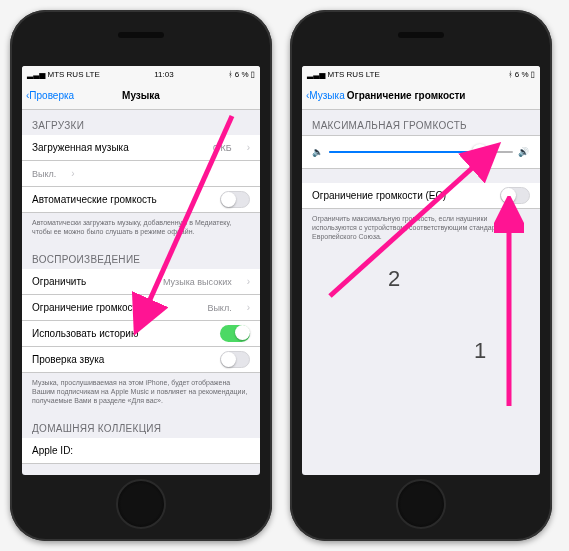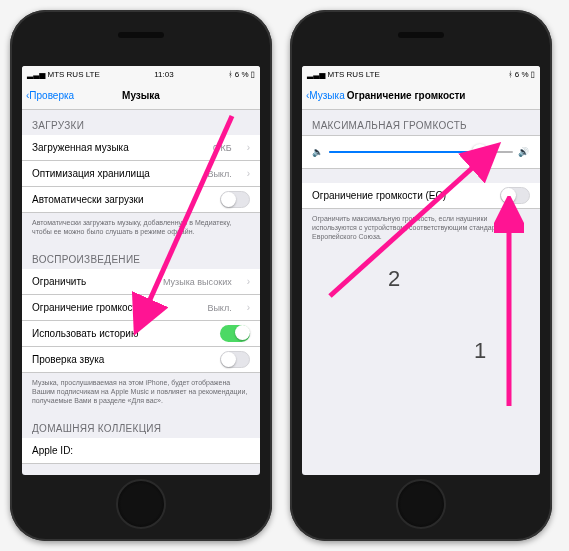--- a/index.html
+++ b/index.html
@@ -187,28 +187,27 @@
 
     <div class="section-header">ЗАГРУЗКИ</div>
     <div class="row">
       <span class="label">Загруженная музыка</span>
       <span class="value">
           <span>0 КБ</span>
           <span class="chevron">›</span>
         </span>
     </div>
     <div class="row">
-      <span class="label">Оптимизация хранилища</span>
       <span class="value">
           <span>Выкл.</span>
           <span class="chevron">›</span>
         </span>
     </div>
     <div class="row">
-      <span class="label">Автоматически загрузки</span>
+      <span class="label">Автоматические громкость</span>
       <span class="toggle off"></span>
     </div>
     <div class="footer-note">Автоматически загружать музыку, добавленную в Медиатеку, чтобы ее можно было слушать в режиме офлайн.</div>
 
     <div class="section-header">ВОСПРОИЗВЕДЕНИЕ</div>
     <div class="row">
       <span class="label">Ограничить</span>
       <span class="value">
           <span>Музыка высоких</span>
           <span class="chevron">›</span>

